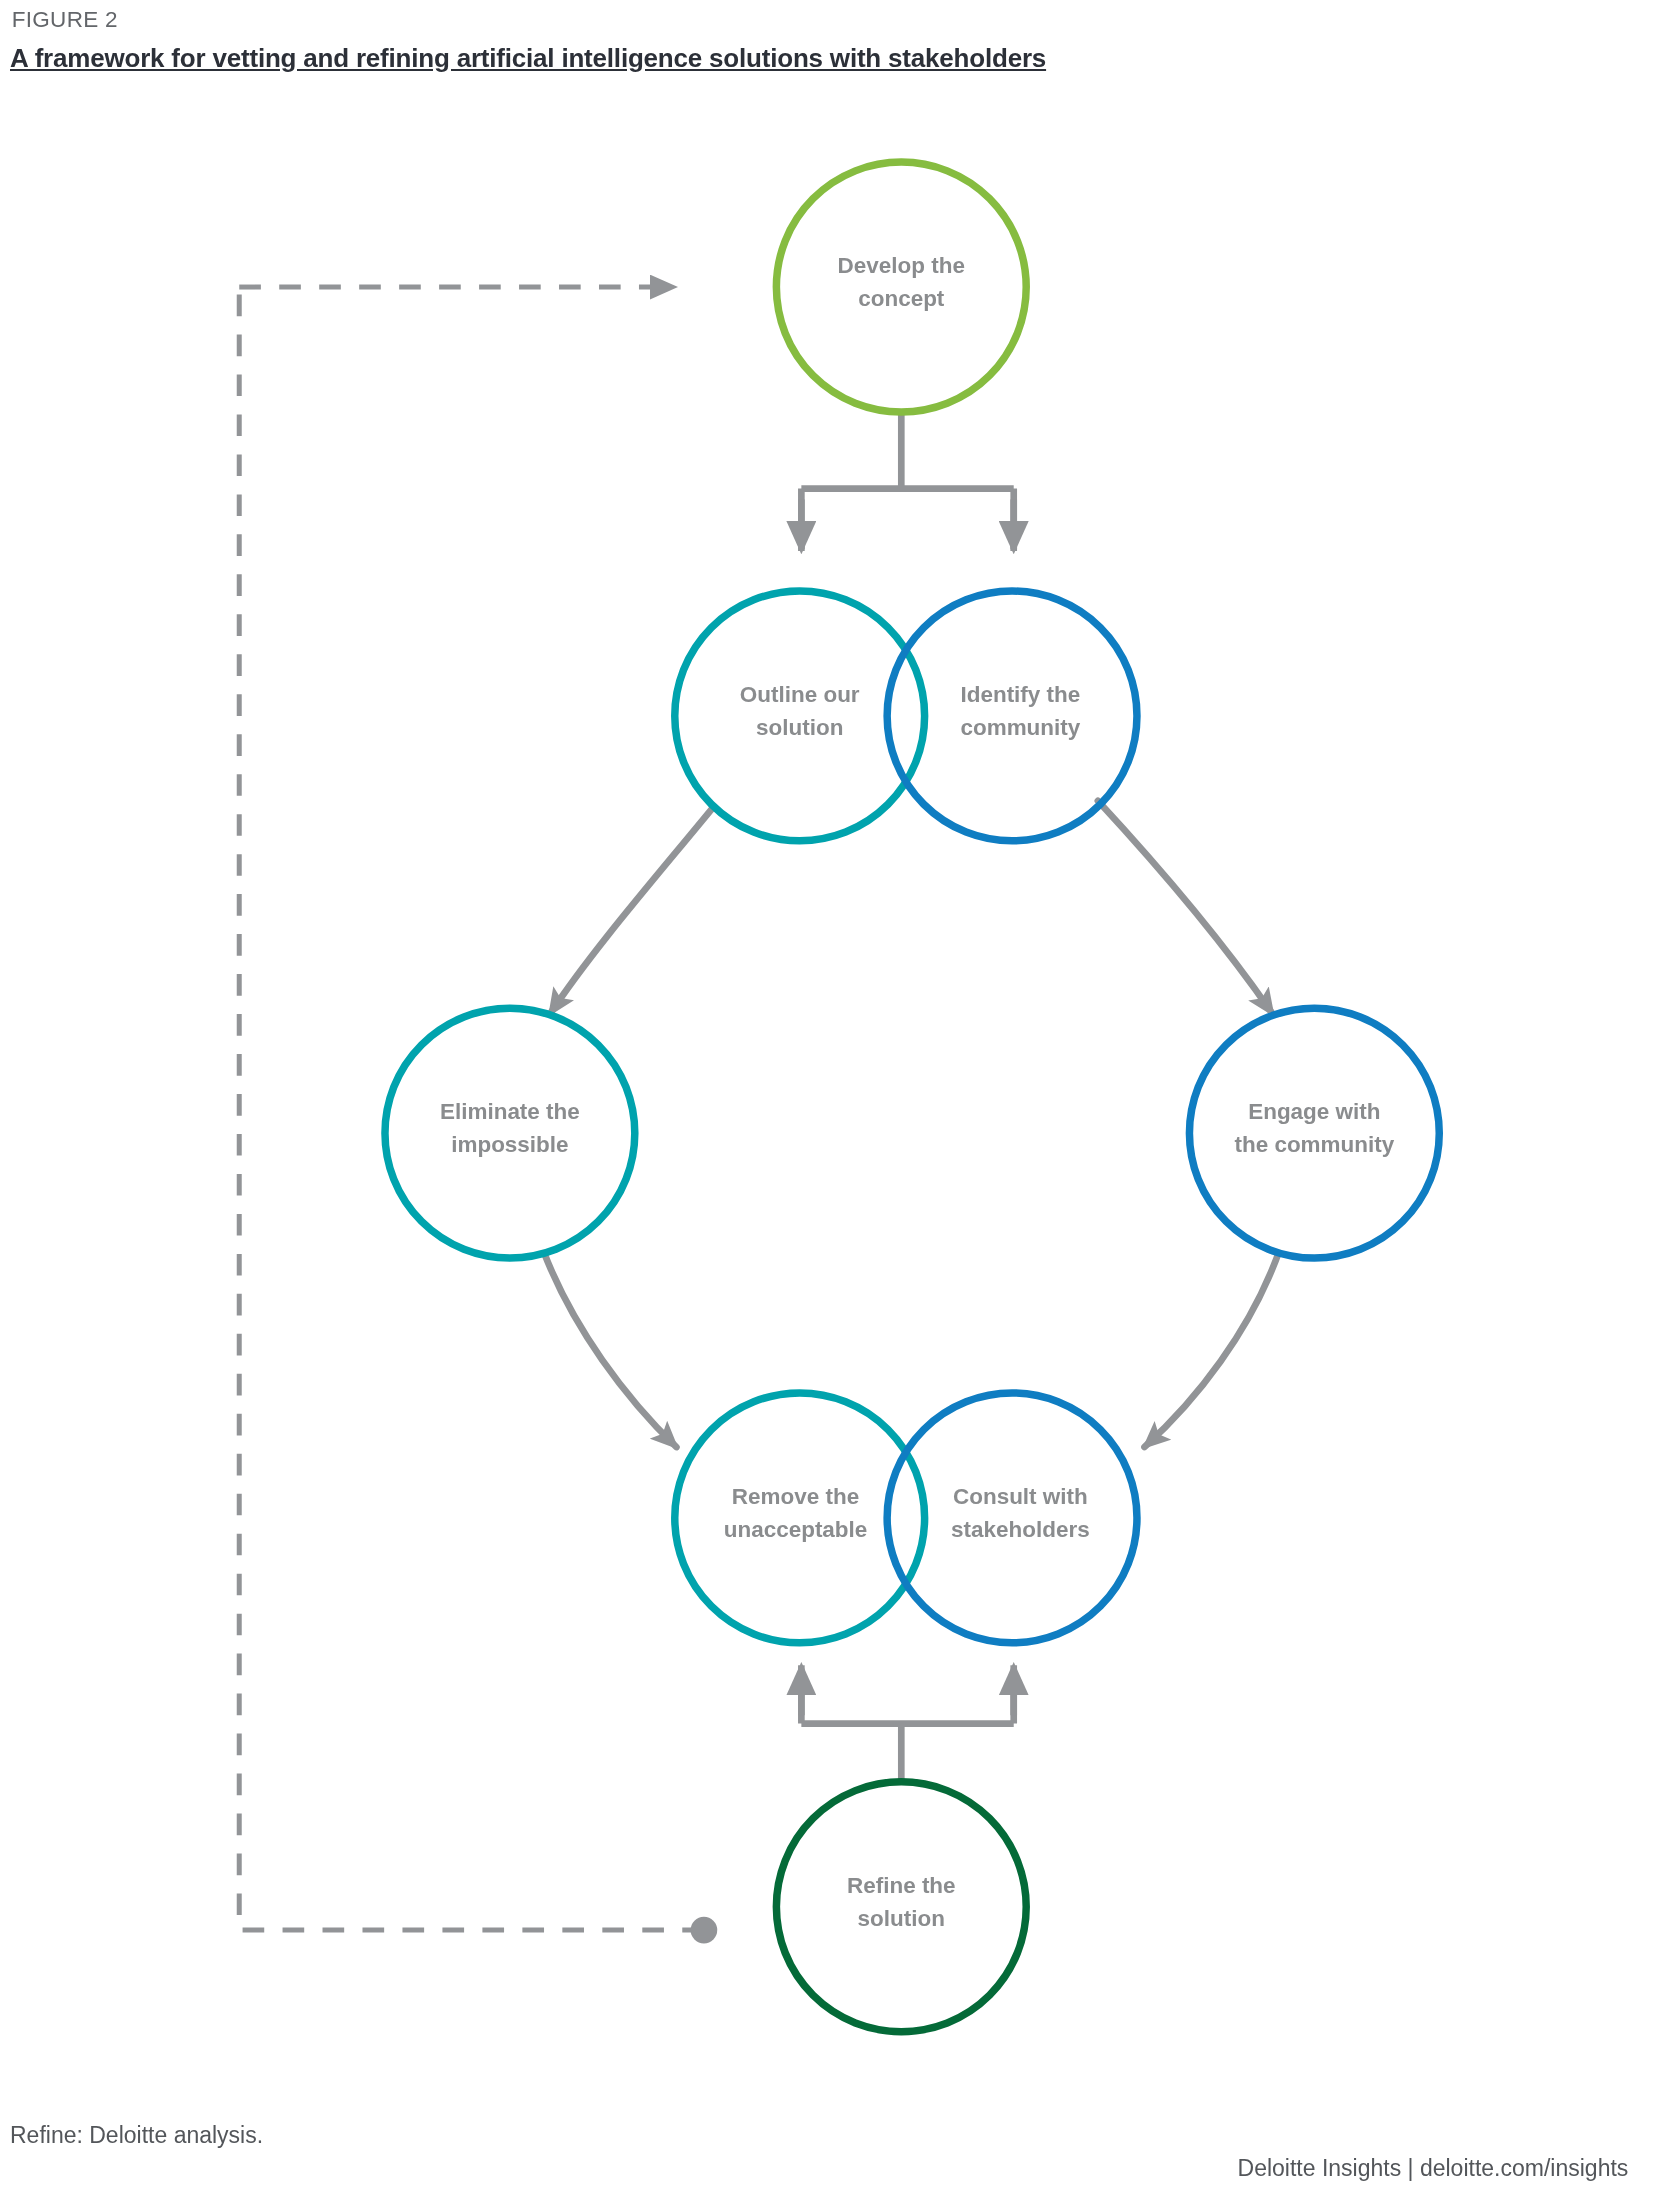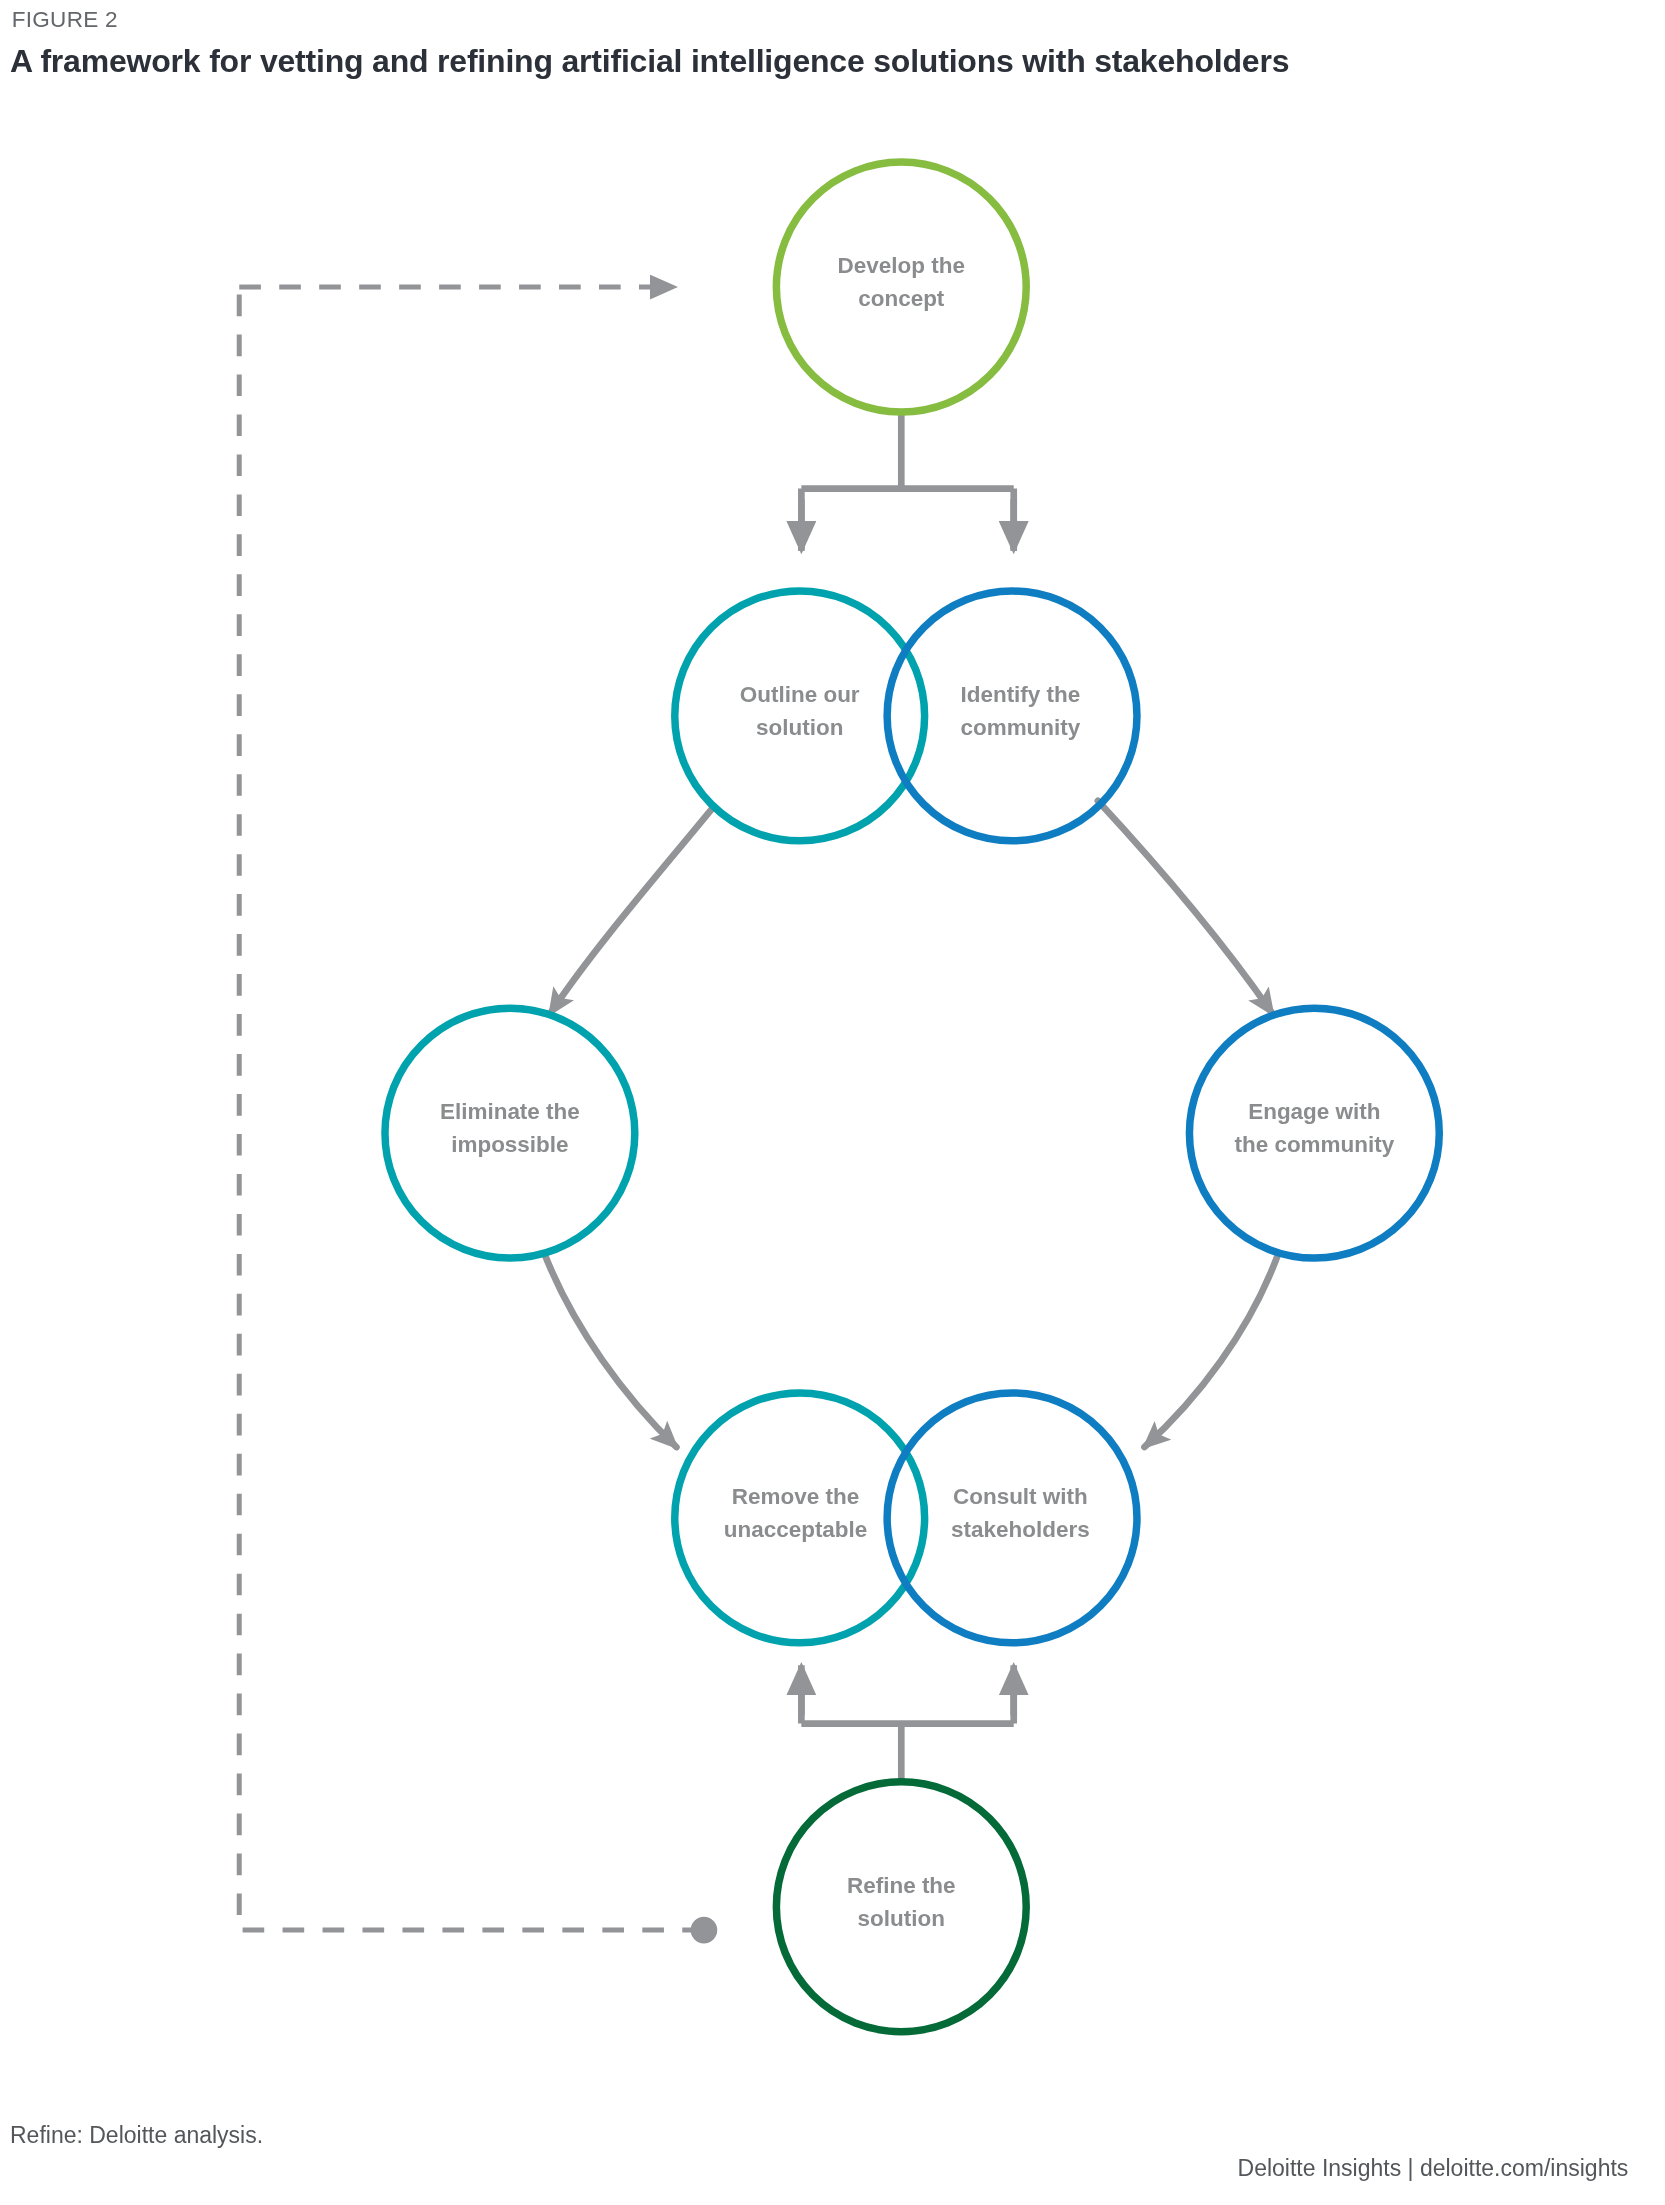--- a/index.html
+++ b/index.html
@@ -11,22 +11,22 @@
   }
   .page{position:relative;width:1640px;height:2205px;background:#fff;}
 
   .figure-label{
     position:absolute;left:11.7px;top:6.7px;
     font-size:22.5px;letter-spacing:0.3px;
     color:#63666A;font-weight:400;
   }
   .figure-title{
     position:absolute;left:10px;top:43px;
-    font-size:32px;font-weight:700;
-    color:#2C3038;letter-spacing:-0.2px;white-space:nowrap;
+    font-size:26px;font-weight:700;
+    color:#2C3038;letter-spacing:-0.2px;white-space:nowrap;text-decoration:underline;
   }
 
   .diagram{position:absolute;left:0;top:83px;width:1666px;height:1982px;padding-left:10px;}
   .diagram svg{display:block;}
 
   .circle-label{
     font-family:"Liberation Sans", sans-serif;
     font-size:27px;font-weight:700;fill:#8A8C8E;
     text-anchor:middle;
   }

